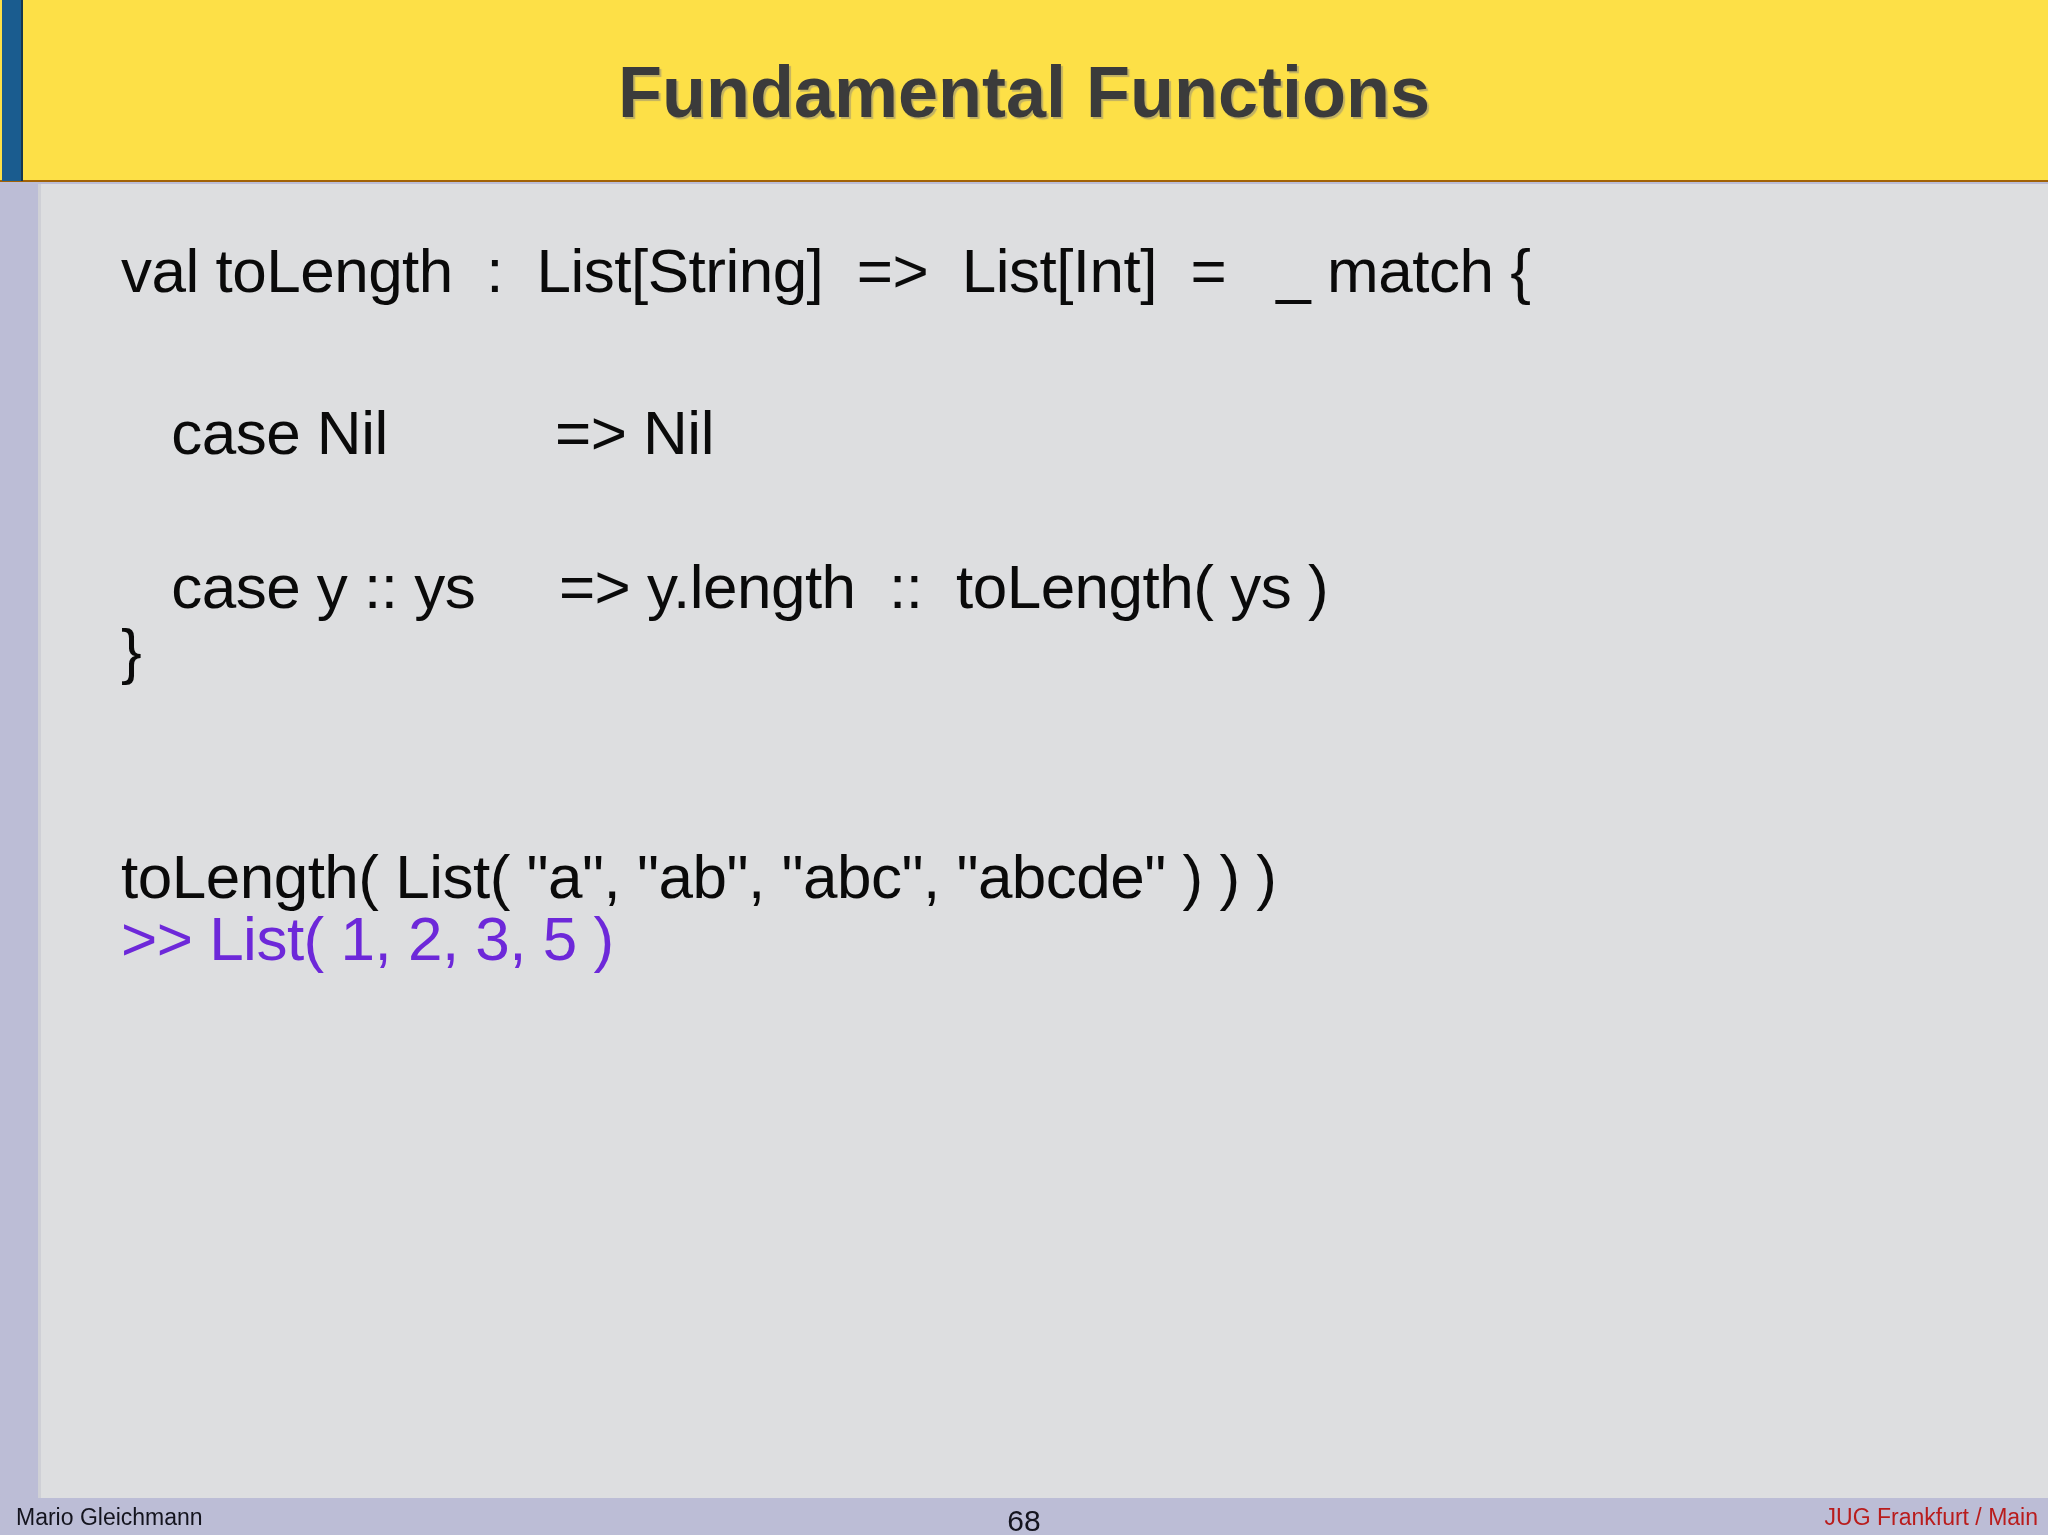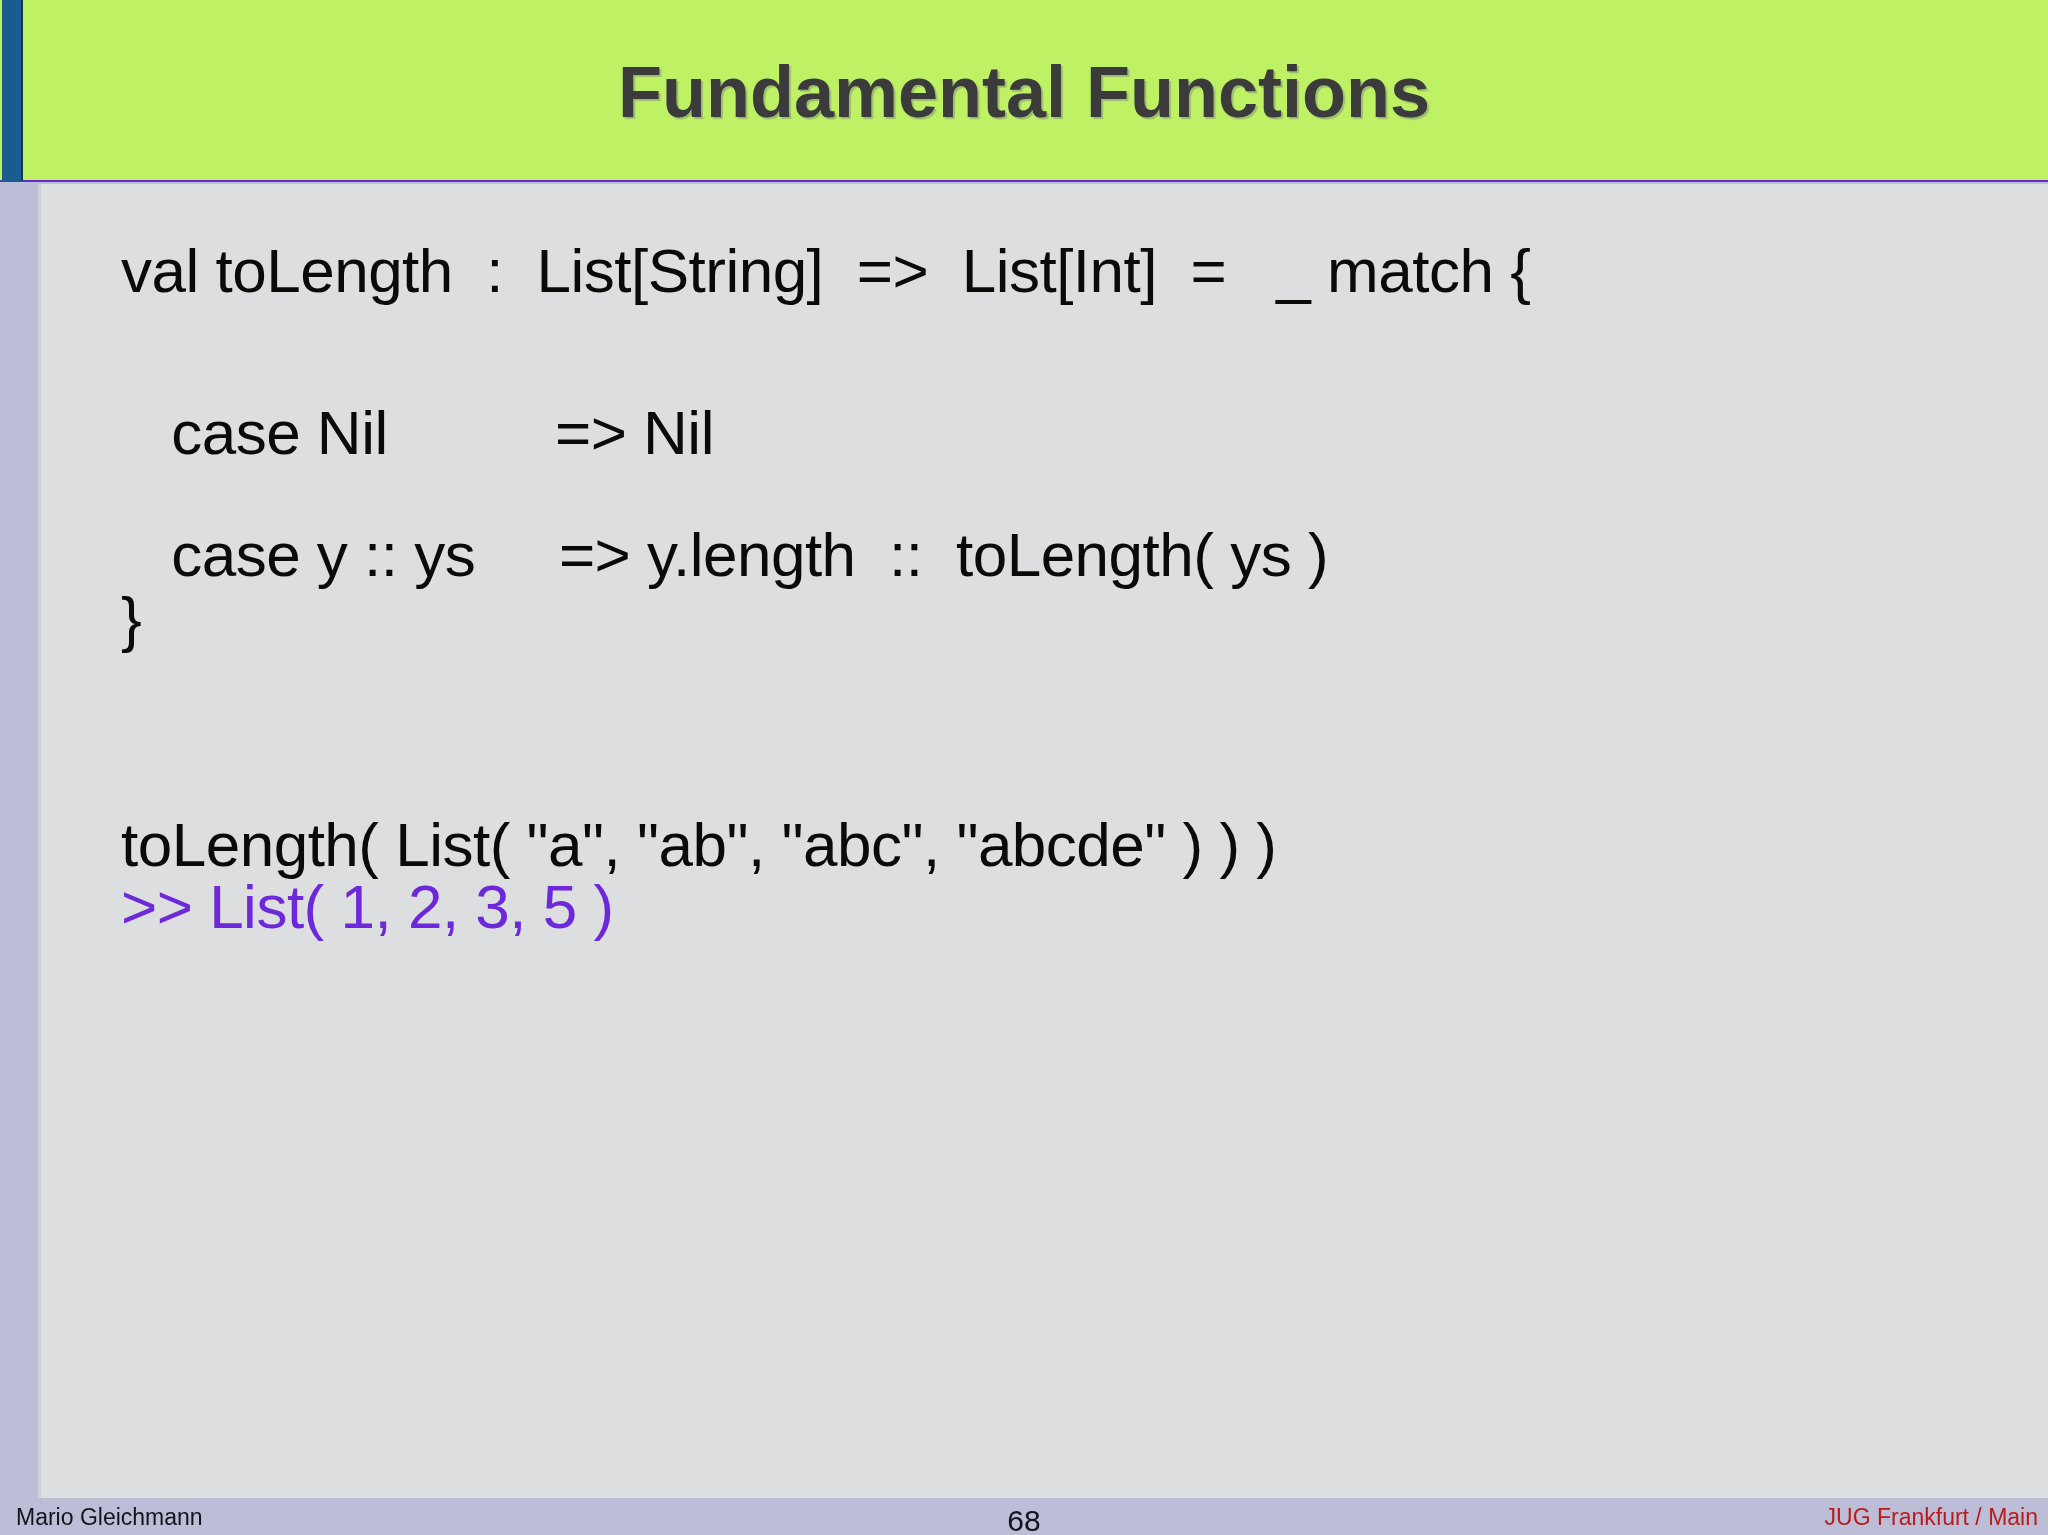--- a/index.html
+++ b/index.html
@@ -21,22 +21,22 @@
     box-sizing: border-box;
   }
 
   
   .title-band {
     position: absolute;
     left: 0;
     top: 0;
     width: 2048px;
     height: 182px;
-    background: #bef264;
-    border-bottom: 2px solid #6d28d9;
+    background: #fde047;
+    border-bottom: 2px solid #a16207;
     box-sizing: border-box;
   }
 
   .accent-bar {
     position: absolute;
     left: 2px;
     top: 0;
     width: 21px;
     height: 181px;
     background: #1a5c8f;
@@ -83,21 +83,21 @@
     font-family: "Liberation Sans", sans-serif;
     font-size: 62px;
     color: #0a0a0a;
     line-height: 1.0;
     white-space: pre;
     letter-spacing: -0.5px;
   }
 
   .line-sig       { margin-top: 18px; }
   .line-case-nil  { margin-top: 100px; }
-  .line-case-cons { margin-top: 60px; }
+  .line-case-cons { margin-top: 92px; }
   .line-brace     { margin-top: 2px; }
   .line-call      { margin-top: 164px; }
   .line-result    { color: #6d28d9; }
 
   
   .footer {
     position: absolute;
     left: 0;
     bottom: 0;
     width: 2048px;

